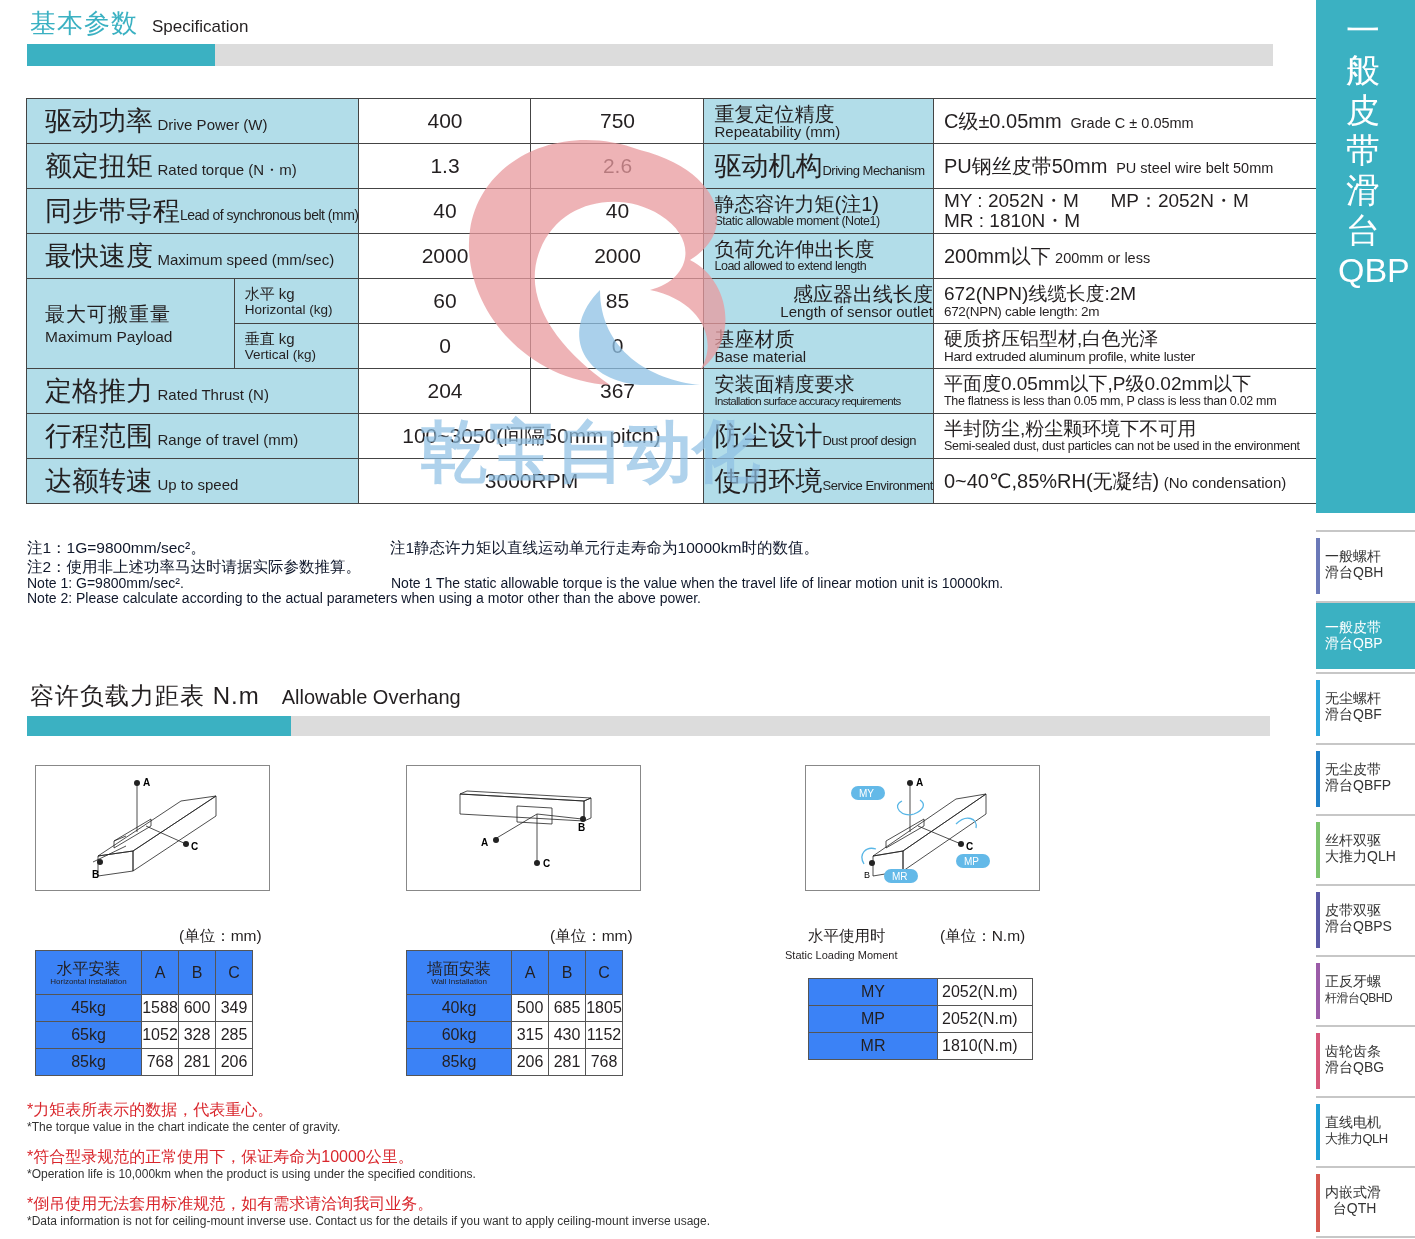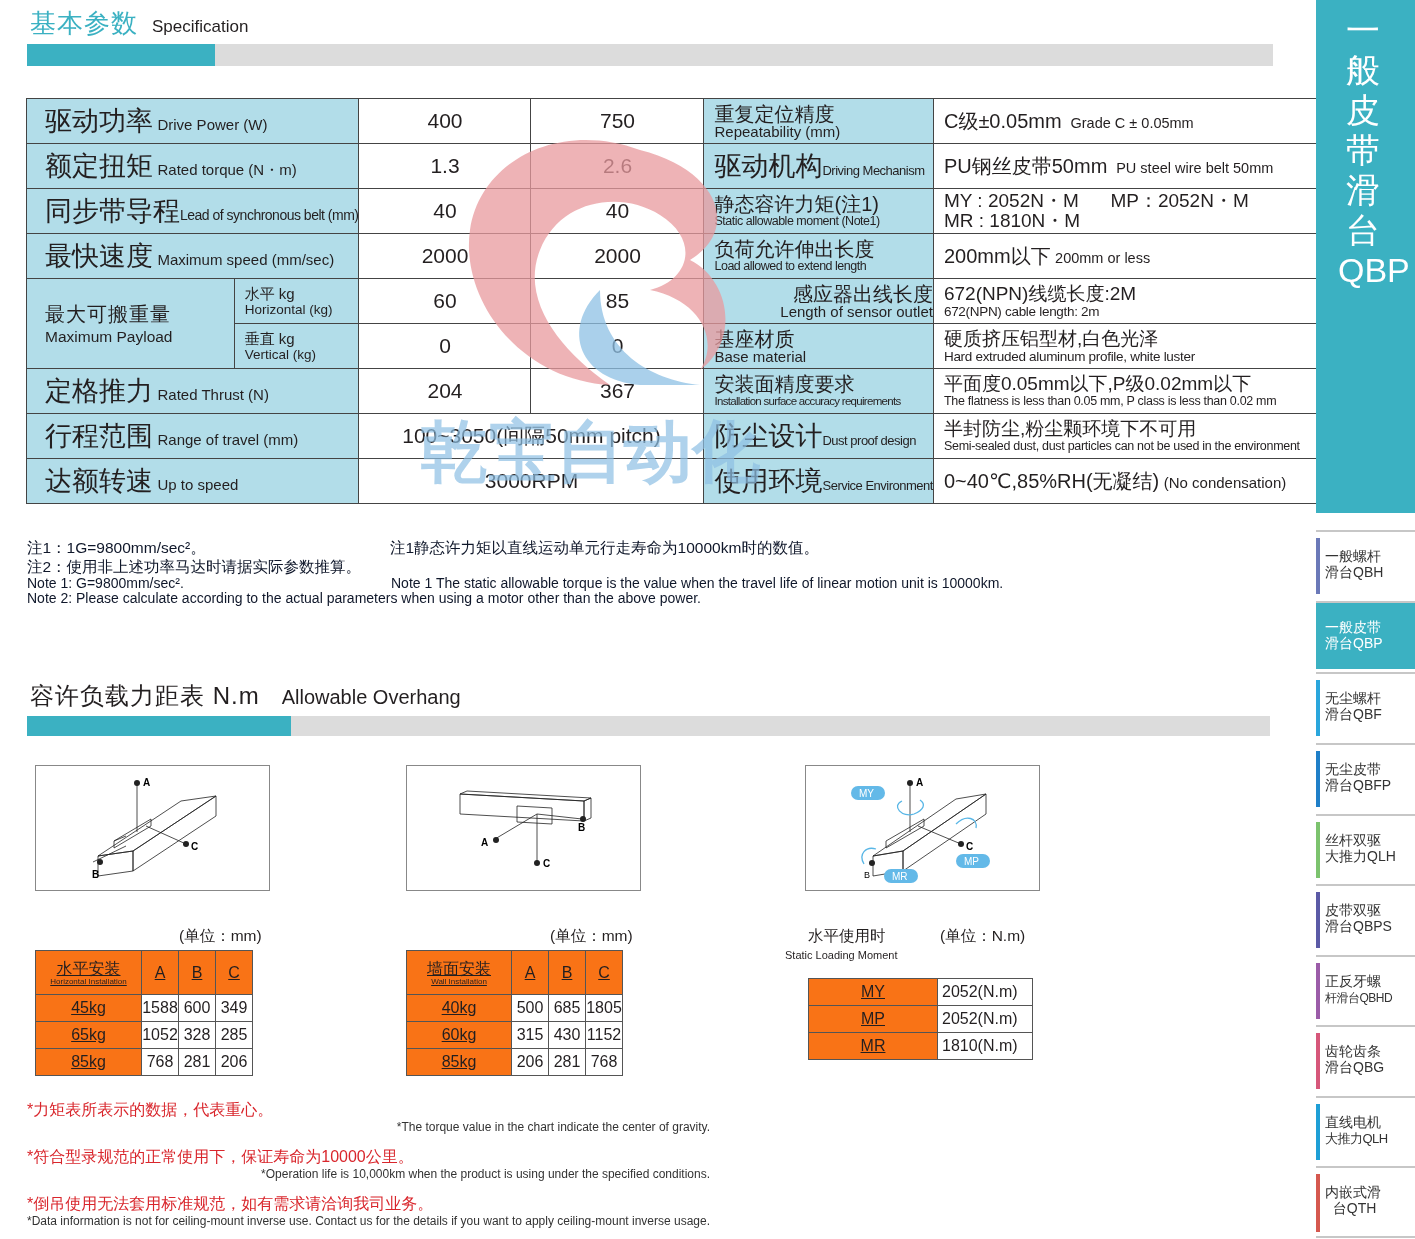--- a/index.html
+++ b/index.html
@@ -33,27 +33,27 @@
   .notes { position:absolute; left:27px; top:538px; font-size:15.5px; line-height:19px; color:#0f172a; }
   .notes .en { font-size:14px; line-height:15px; }
 
   
   .diagram { position:absolute; border:1.5px solid #888; background:#fff; width:233px; height:124px; }
 
   
   .unit { position:absolute; font-size:15.5px; }
   table.ov { position:absolute; border-collapse:collapse; table-layout:fixed; }
   table.ov td { border:1.5px solid #555; text-align:center; font-size:16px; height:26px; padding:0; }
-  table.ov td.hd { background:#f97316;text-decoration:underline; }
+  table.ov td.hd { background:#3b82f6; }
   table.ov .hcn { font-size:16px; display:block; line-height:17px; }
   table.ov .hen { font-size:8px; display:block; line-height:9px; }
 
   .red-notes { position:absolute; left:27px; top:1100px; }
   .red-notes .cn { color:#d9262c; font-size:16px; line-height:20px; display:block; }
-  .red-notes .en { color:#333; font-size:12px; line-height:15px; display:block; margin-bottom:12px;text-align:right; }
+  .red-notes .en { color:#333; font-size:12px; line-height:15px; display:block; margin-bottom:12px; }
 
   
   .side-main { position:absolute; left:1316px; top:0; width:99px; height:513px; background:#3bb1c2; }
   .side-main .vt { position:absolute; left:22px; top:10px; width:50px; color:#fff; font-size:34px; line-height:40px; text-align:center; }
   .side-item { position:absolute; left:1316px; width:116px; height:66px; background:#fff; border-top:2px solid #c7c7c7; }
   .side-item .stripe { position:absolute; left:0; top:6px; bottom:4px; width:4px; }
   .side-item .txt { position:absolute; left:9px; top:16px; font-size:14px; line-height:16px; color:#333; }
   .side-item.active { background:#3bb1c2; }
   .side-item.active .txt { color:#fff; }
 

